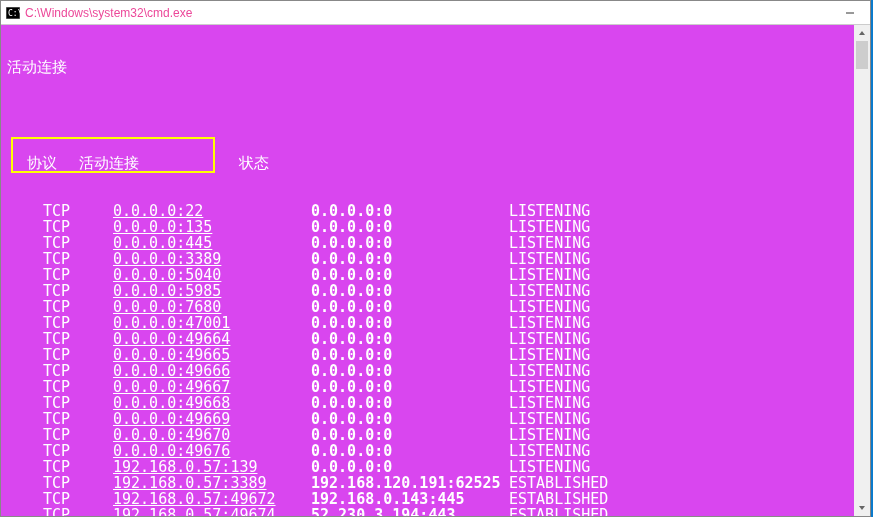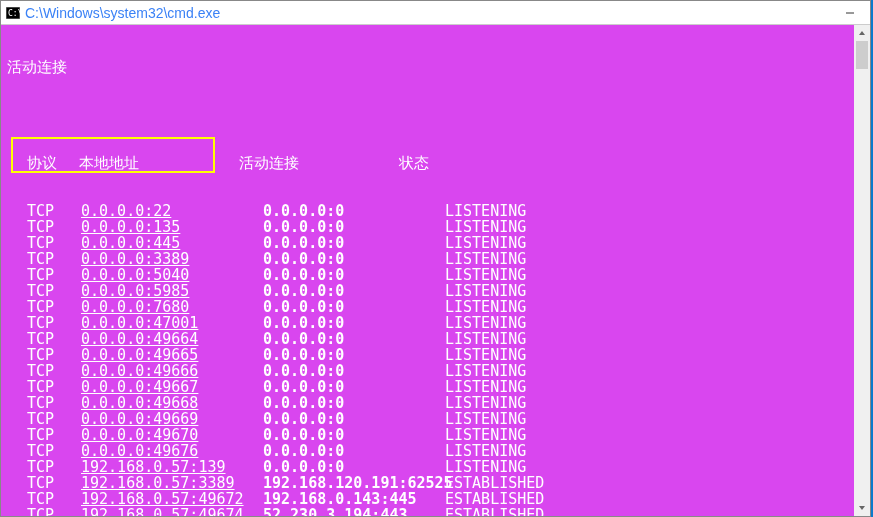--- a/index.html
+++ b/index.html
@@ -19,23 +19,23 @@
     align-items: center;
     border-bottom: 1px solid #ccc;
     position: relative;
   }
   .title-icon {
     width: 16px; height: 16px;
     margin: 0 4px;
     display: flex; align-items: center; justify-content: center;
   }
   .title-text {
-    font-size: 14px;
+    font-size: 12px;
     font-family: "Segoe UI", "SimSun", sans-serif;
-    color: #3b82f6;
+    color: #ec4899;
     flex: 1;
   }
   .win-controls {
     display: flex;
     height: 100%;
   }
   .win-btn {
     width: 40px;
     height: 100%;
     display: flex;
@@ -54,21 +54,21 @@
     padding: 2px 6px;
     font-family: "NSimSun", "SimSun", "Consolas", monospace;
     white-space: pre;
     overflow: hidden;
   }
   .hdr-line { display: flex; }
   .hdr-proto { width: 52px; }
   .hdr-local { width: 160px; }
   .hdr-foreign { width: 160px; }
   .hdr-state { }
-  .row { display: flex; position: relative; }
+  .row { display: flex; position: relative; gap: 16px; }
   .pad { width: 20px; }
   .col-proto { width: 54px; }
   .col-local { width: 182px; text-decoration: underline; }
   .col-foreign { width: 182px; font-weight: bold; }
   .col-state { }
   .highlight-box {
     position: absolute;
     border: 2px solid #ffff00;
     pointer-events: none;
     left: 10px;
@@ -129,21 +129,20 @@
       </div>
     </div>
   </div>
 
   <div class="terminal">
     <div>活动连接</div>
     <div> </div>
     <div class="hdr-line">
       <span class="pad"></span>
       <span class="hdr-proto">协议</span>
-      <span class="hdr-local">本地地址</span>
       <span class="hdr-foreign">活动连接</span>
       <span class="hdr-state">状态</span>
     </div>
     <div id="rows-container"><div class="row"><span class="pad"></span><span class="col-proto">TCP</span><span class="col-local">0.0.0.0:22</span><span class="col-foreign">0.0.0.0:0</span><span class="col-state">LISTENING</span></div><div class="row"><span class="pad"></span><span class="col-proto">TCP</span><span class="col-local">0.0.0.0:135</span><span class="col-foreign">0.0.0.0:0</span><span class="col-state">LISTENING</span></div><div class="row"><span class="pad"></span><span class="col-proto">TCP</span><span class="col-local">0.0.0.0:445</span><span class="col-foreign">0.0.0.0:0</span><span class="col-state">LISTENING</span></div><div class="row"><span class="pad"></span><span class="col-proto">TCP</span><span class="col-local">0.0.0.0:3389</span><span class="col-foreign">0.0.0.0:0</span><span class="col-state">LISTENING</span></div><div class="row"><span class="pad"></span><span class="col-proto">TCP</span><span class="col-local">0.0.0.0:5040</span><span class="col-foreign">0.0.0.0:0</span><span class="col-state">LISTENING</span></div><div class="row"><span class="pad"></span><span class="col-proto">TCP</span><span class="col-local">0.0.0.0:5985</span><span class="col-foreign">0.0.0.0:0</span><span class="col-state">LISTENING</span></div><div class="row"><span class="pad"></span><span class="col-proto">TCP</span><span class="col-local">0.0.0.0:7680</span><span class="col-foreign">0.0.0.0:0</span><span class="col-state">LISTENING</span></div><div class="row"><span class="pad"></span><span class="col-proto">TCP</span><span class="col-local">0.0.0.0:47001</span><span class="col-foreign">0.0.0.0:0</span><span class="col-state">LISTENING</span></div><div class="row"><span class="pad"></span><span class="col-proto">TCP</span><span class="col-local">0.0.0.0:49664</span><span class="col-foreign">0.0.0.0:0</span><span class="col-state">LISTENING</span></div><div class="row"><span class="pad"></span><span class="col-proto">TCP</span><span class="col-local">0.0.0.0:49665</span><span class="col-foreign">0.0.0.0:0</span><span class="col-state">LISTENING</span></div><div class="row"><span class="pad"></span><span class="col-proto">TCP</span><span class="col-local">0.0.0.0:49666</span><span class="col-foreign">0.0.0.0:0</span><span class="col-state">LISTENING</span></div><div class="row"><span class="pad"></span><span class="col-proto">TCP</span><span class="col-local">0.0.0.0:49667</span><span class="col-foreign">0.0.0.0:0</span><span class="col-state">LISTENING</span></div><div class="row"><span class="pad"></span><span class="col-proto">TCP</span><span class="col-local">0.0.0.0:49668</span><span class="col-foreign">0.0.0.0:0</span><span class="col-state">LISTENING</span></div><div class="row"><span class="pad"></span><span class="col-proto">TCP</span><span class="col-local">0.0.0.0:49669</span><span class="col-foreign">0.0.0.0:0</span><span class="col-state">LISTENING</span></div><div class="row"><span class="pad"></span><span class="col-proto">TCP</span><span class="col-local">0.0.0.0:49670</span><span class="col-foreign">0.0.0.0:0</span><span class="col-state">LISTENING</span></div><div class="row"><span class="pad"></span><span class="col-proto">TCP</span><span class="col-local">0.0.0.0:49676</span><span class="col-foreign">0.0.0.0:0</span><span class="col-state">LISTENING</span></div><div class="row"><span class="pad"></span><span class="col-proto">TCP</span><span class="col-local">192.168.0.57:139</span><span class="col-foreign">0.0.0.0:0</span><span class="col-state">LISTENING</span></div><div class="row"><span class="pad"></span><span class="col-proto">TCP</span><span class="col-local">192.168.0.57:3389</span><span class="col-foreign">192.168.120.191:62525</span><span class="col-state">ESTABLISHED</span></div><div class="row"><span class="pad"></span><span class="col-proto">TCP</span><span class="col-local">192.168.0.57:49672</span><span class="col-foreign">192.168.0.143:445</span><span class="col-state">ESTABLISHED</span></div><div class="row"><span class="pad"></span><span class="col-proto">TCP</span><span class="col-local">192.168.0.57:49674</span><span class="col-foreign">52.230.3.194:443</span><span class="col-state">ESTABLISHED</span></div></div>
     <div class="highlight-box" style="top: 112px; height: 36px;"></div>
   </div>
 
   <div class="scrollbar">
     <div class="sb-btn">
       <svg width="8" height="8">

